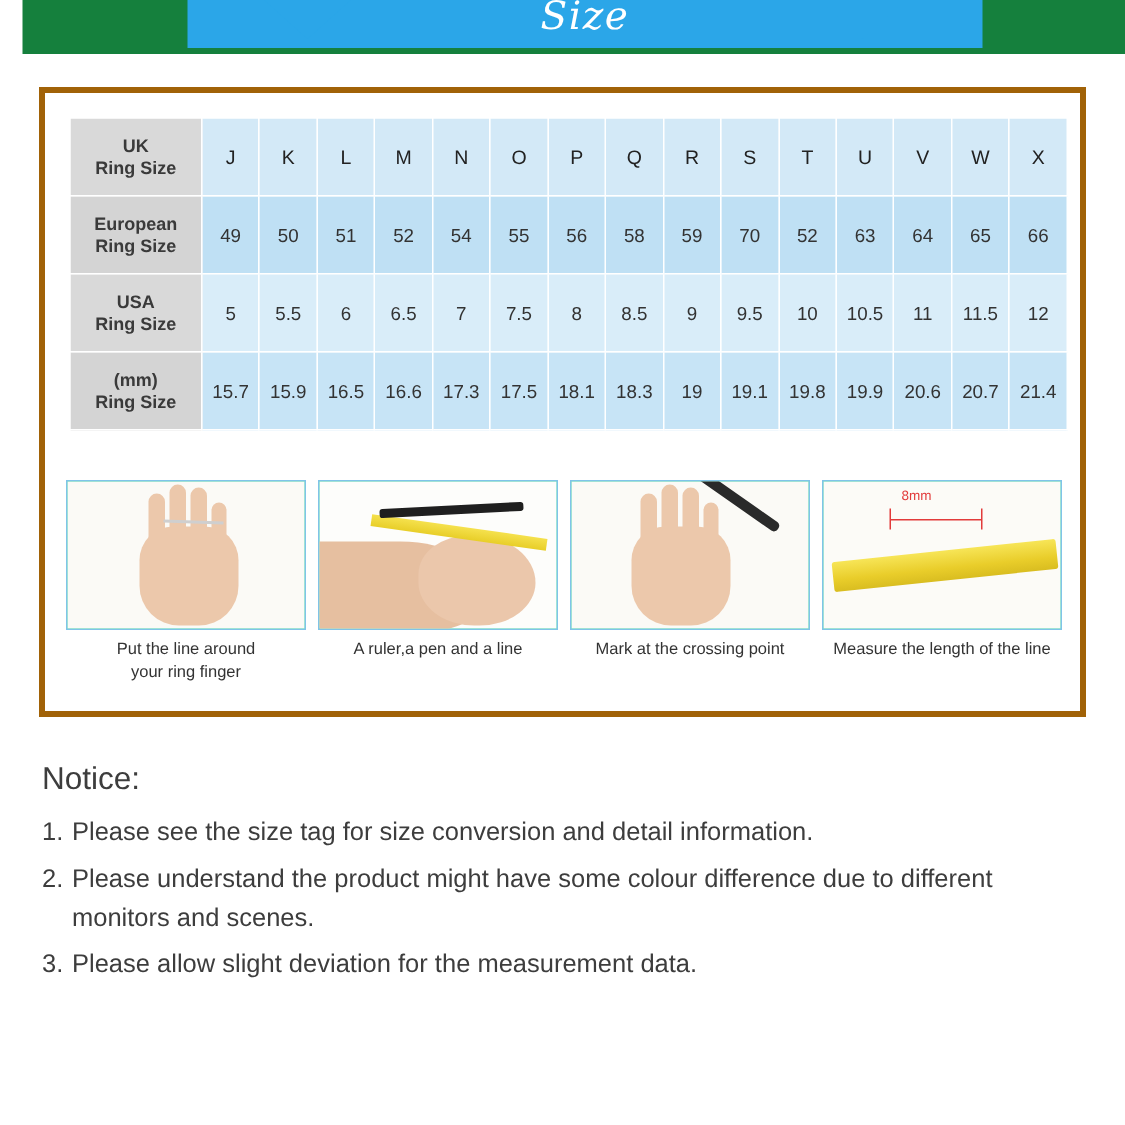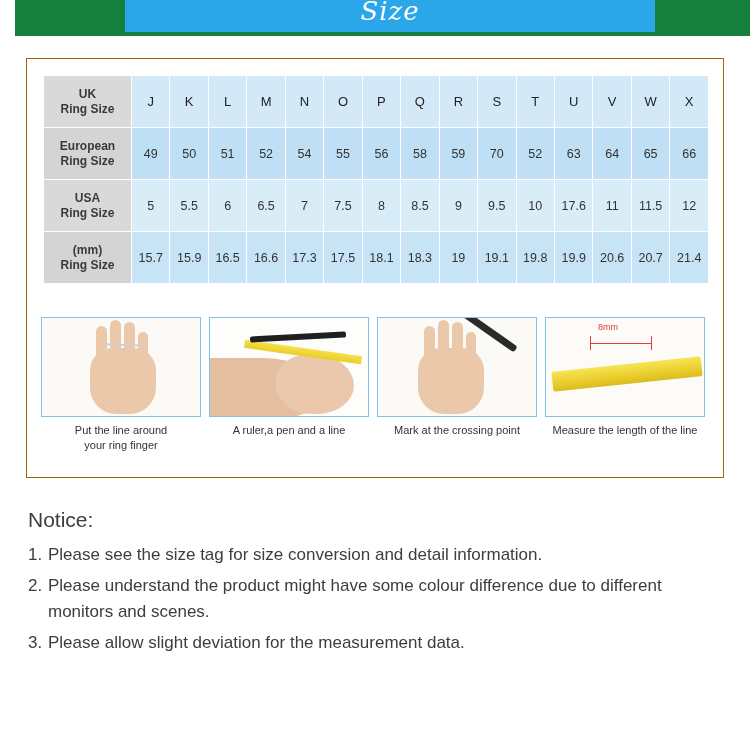--- a/index.html
+++ b/index.html
@@ -60,21 +60,21 @@
     letter-spacing: 1px;
   }
 
   
   .card {
     position: absolute;
     left: 26px;
     top: 58px;
     width: 698px;
     height: 420px;
-    border: 1px solid #a16207;
+    border: 4px solid #a16207;
     background: #ffffff;
   }
 
   
   .size-table {
     position: absolute;
     left: 16px;
     top: 16px;
     width: 666px;
     border-collapse: collapse;
@@ -291,21 +291,21 @@
           <td class="cell">5.5</td>
           <td class="cell">6</td>
           <td class="cell">6.5</td>
           <td class="cell">7</td>
           <td class="cell">7.5</td>
           <td class="cell">8</td>
           <td class="cell">8.5</td>
           <td class="cell">9</td>
           <td class="cell">9.5</td>
           <td class="cell">10</td>
-          <td class="cell">17.6</td>
+          <td class="cell">10.5</td>
           <td class="cell">11</td>
           <td class="cell">11.5</td>
           <td class="cell">12</td>
         </tr>
         <tr class="r3">
           <td class="rowhead">
             <div>(mm)</div>
             <div>Ring Size</div>
           </td>
           <td class="cell">15.7</td>

